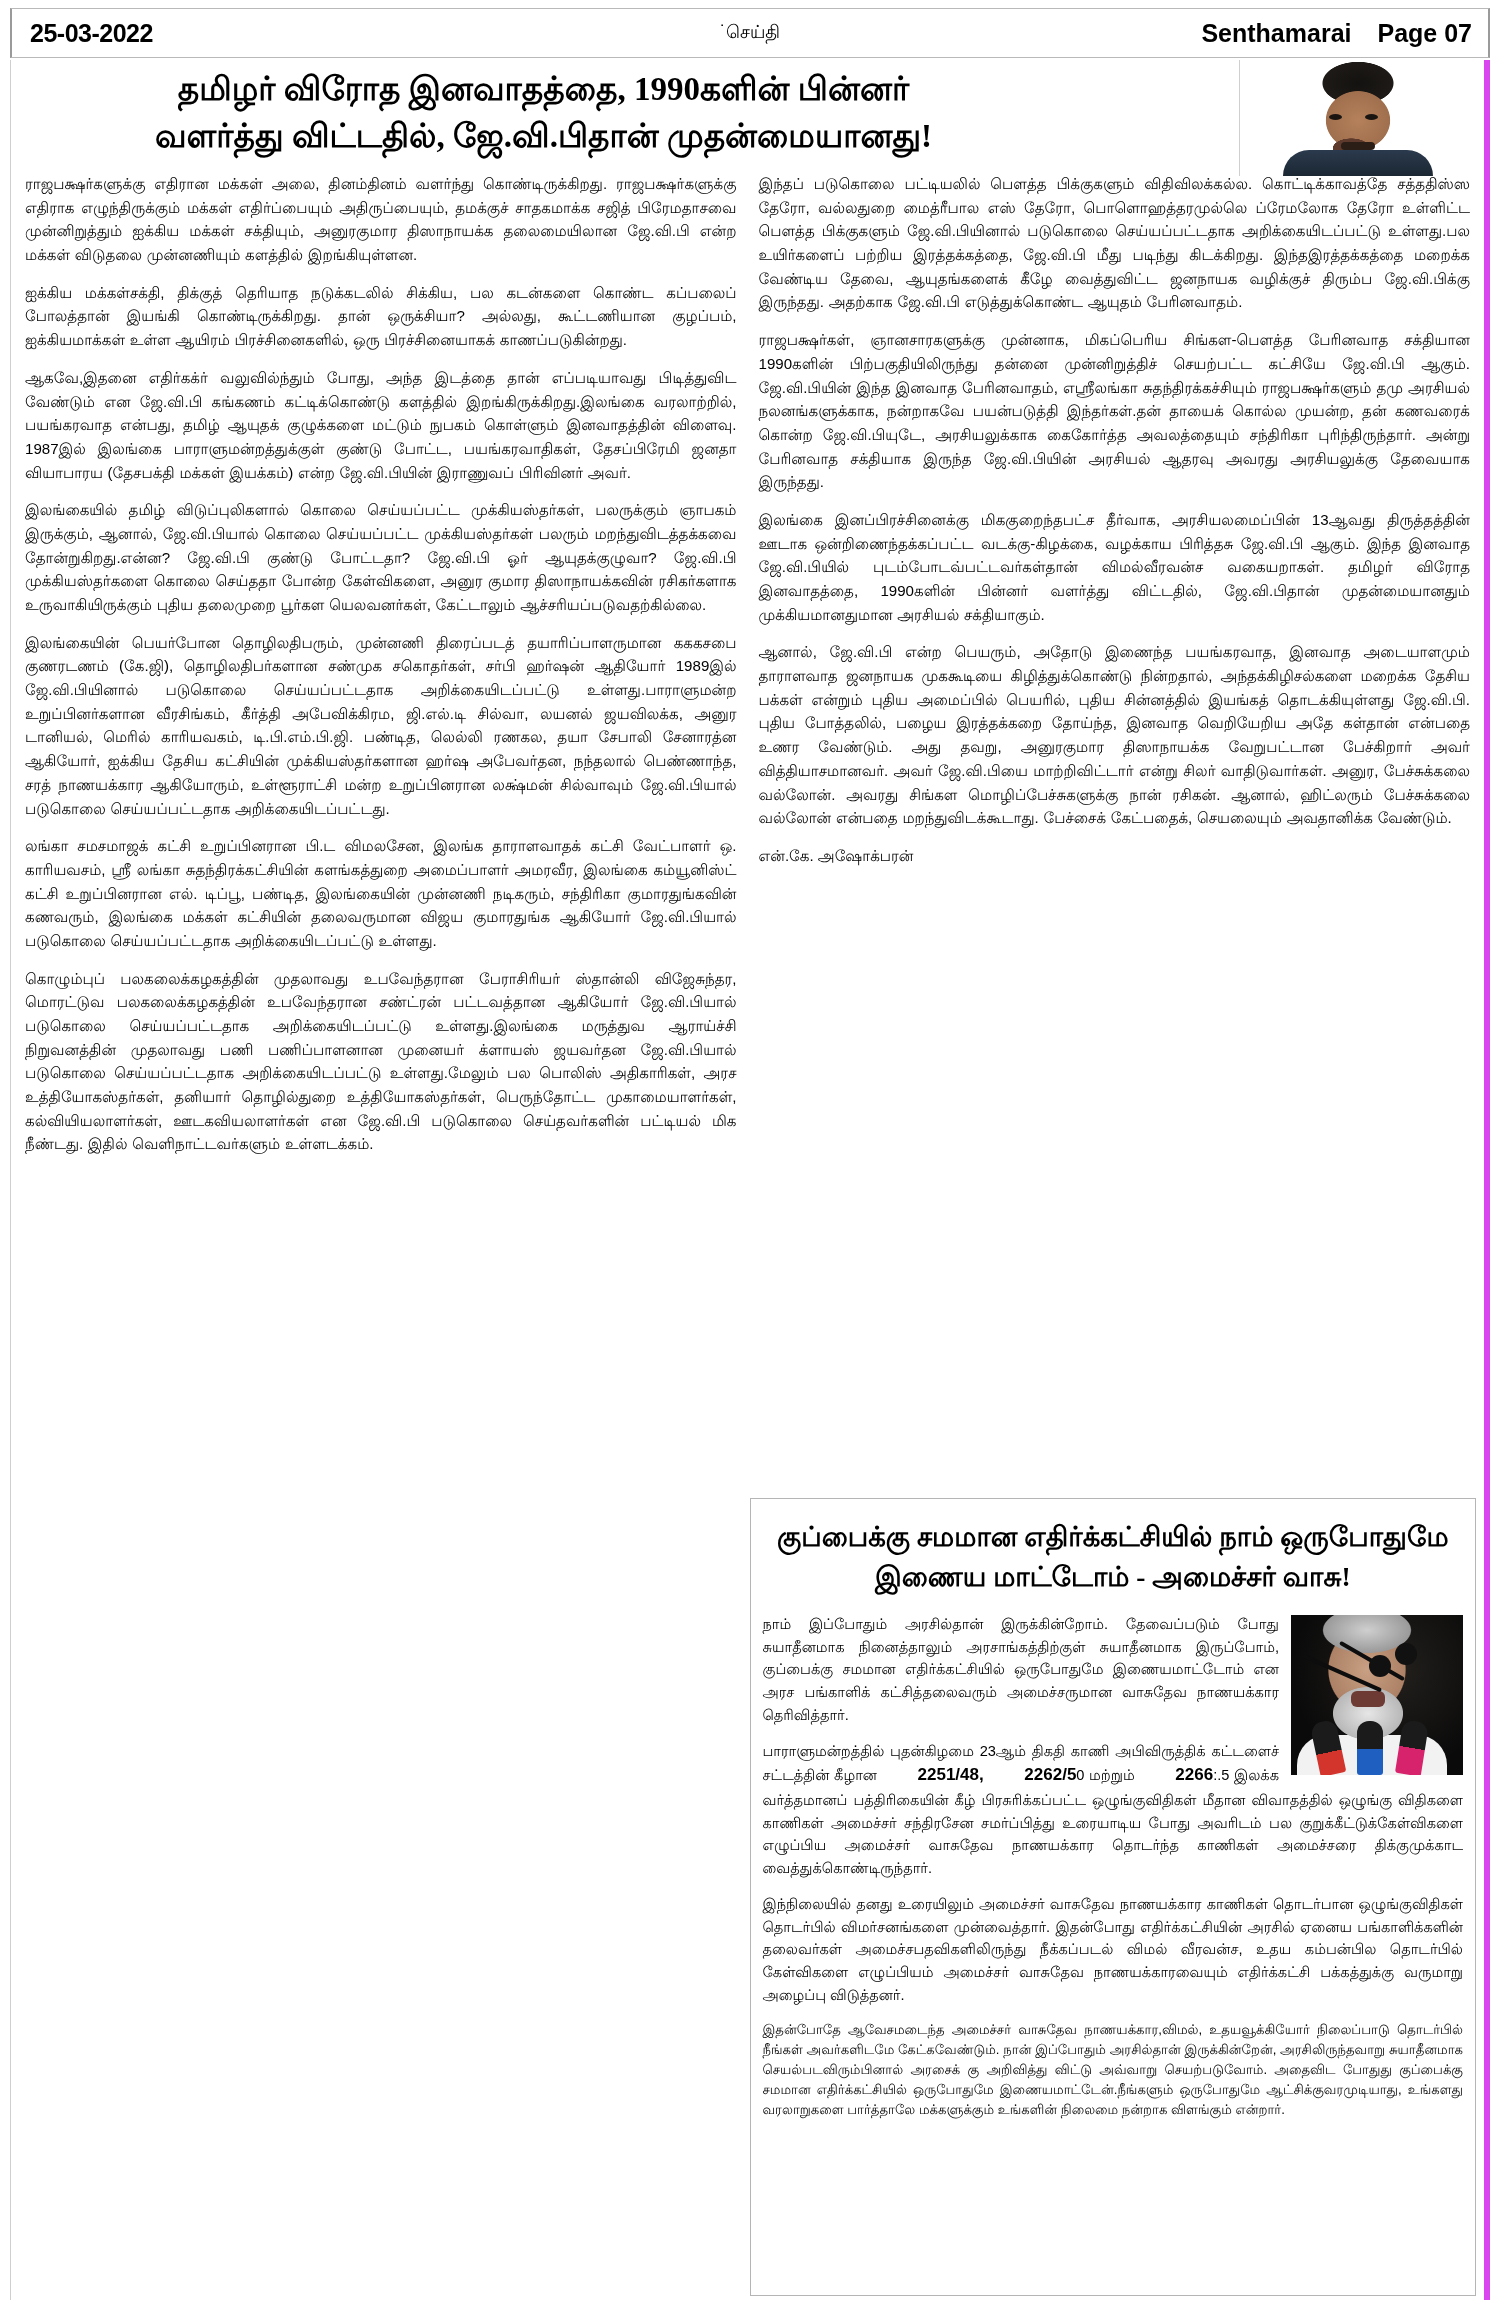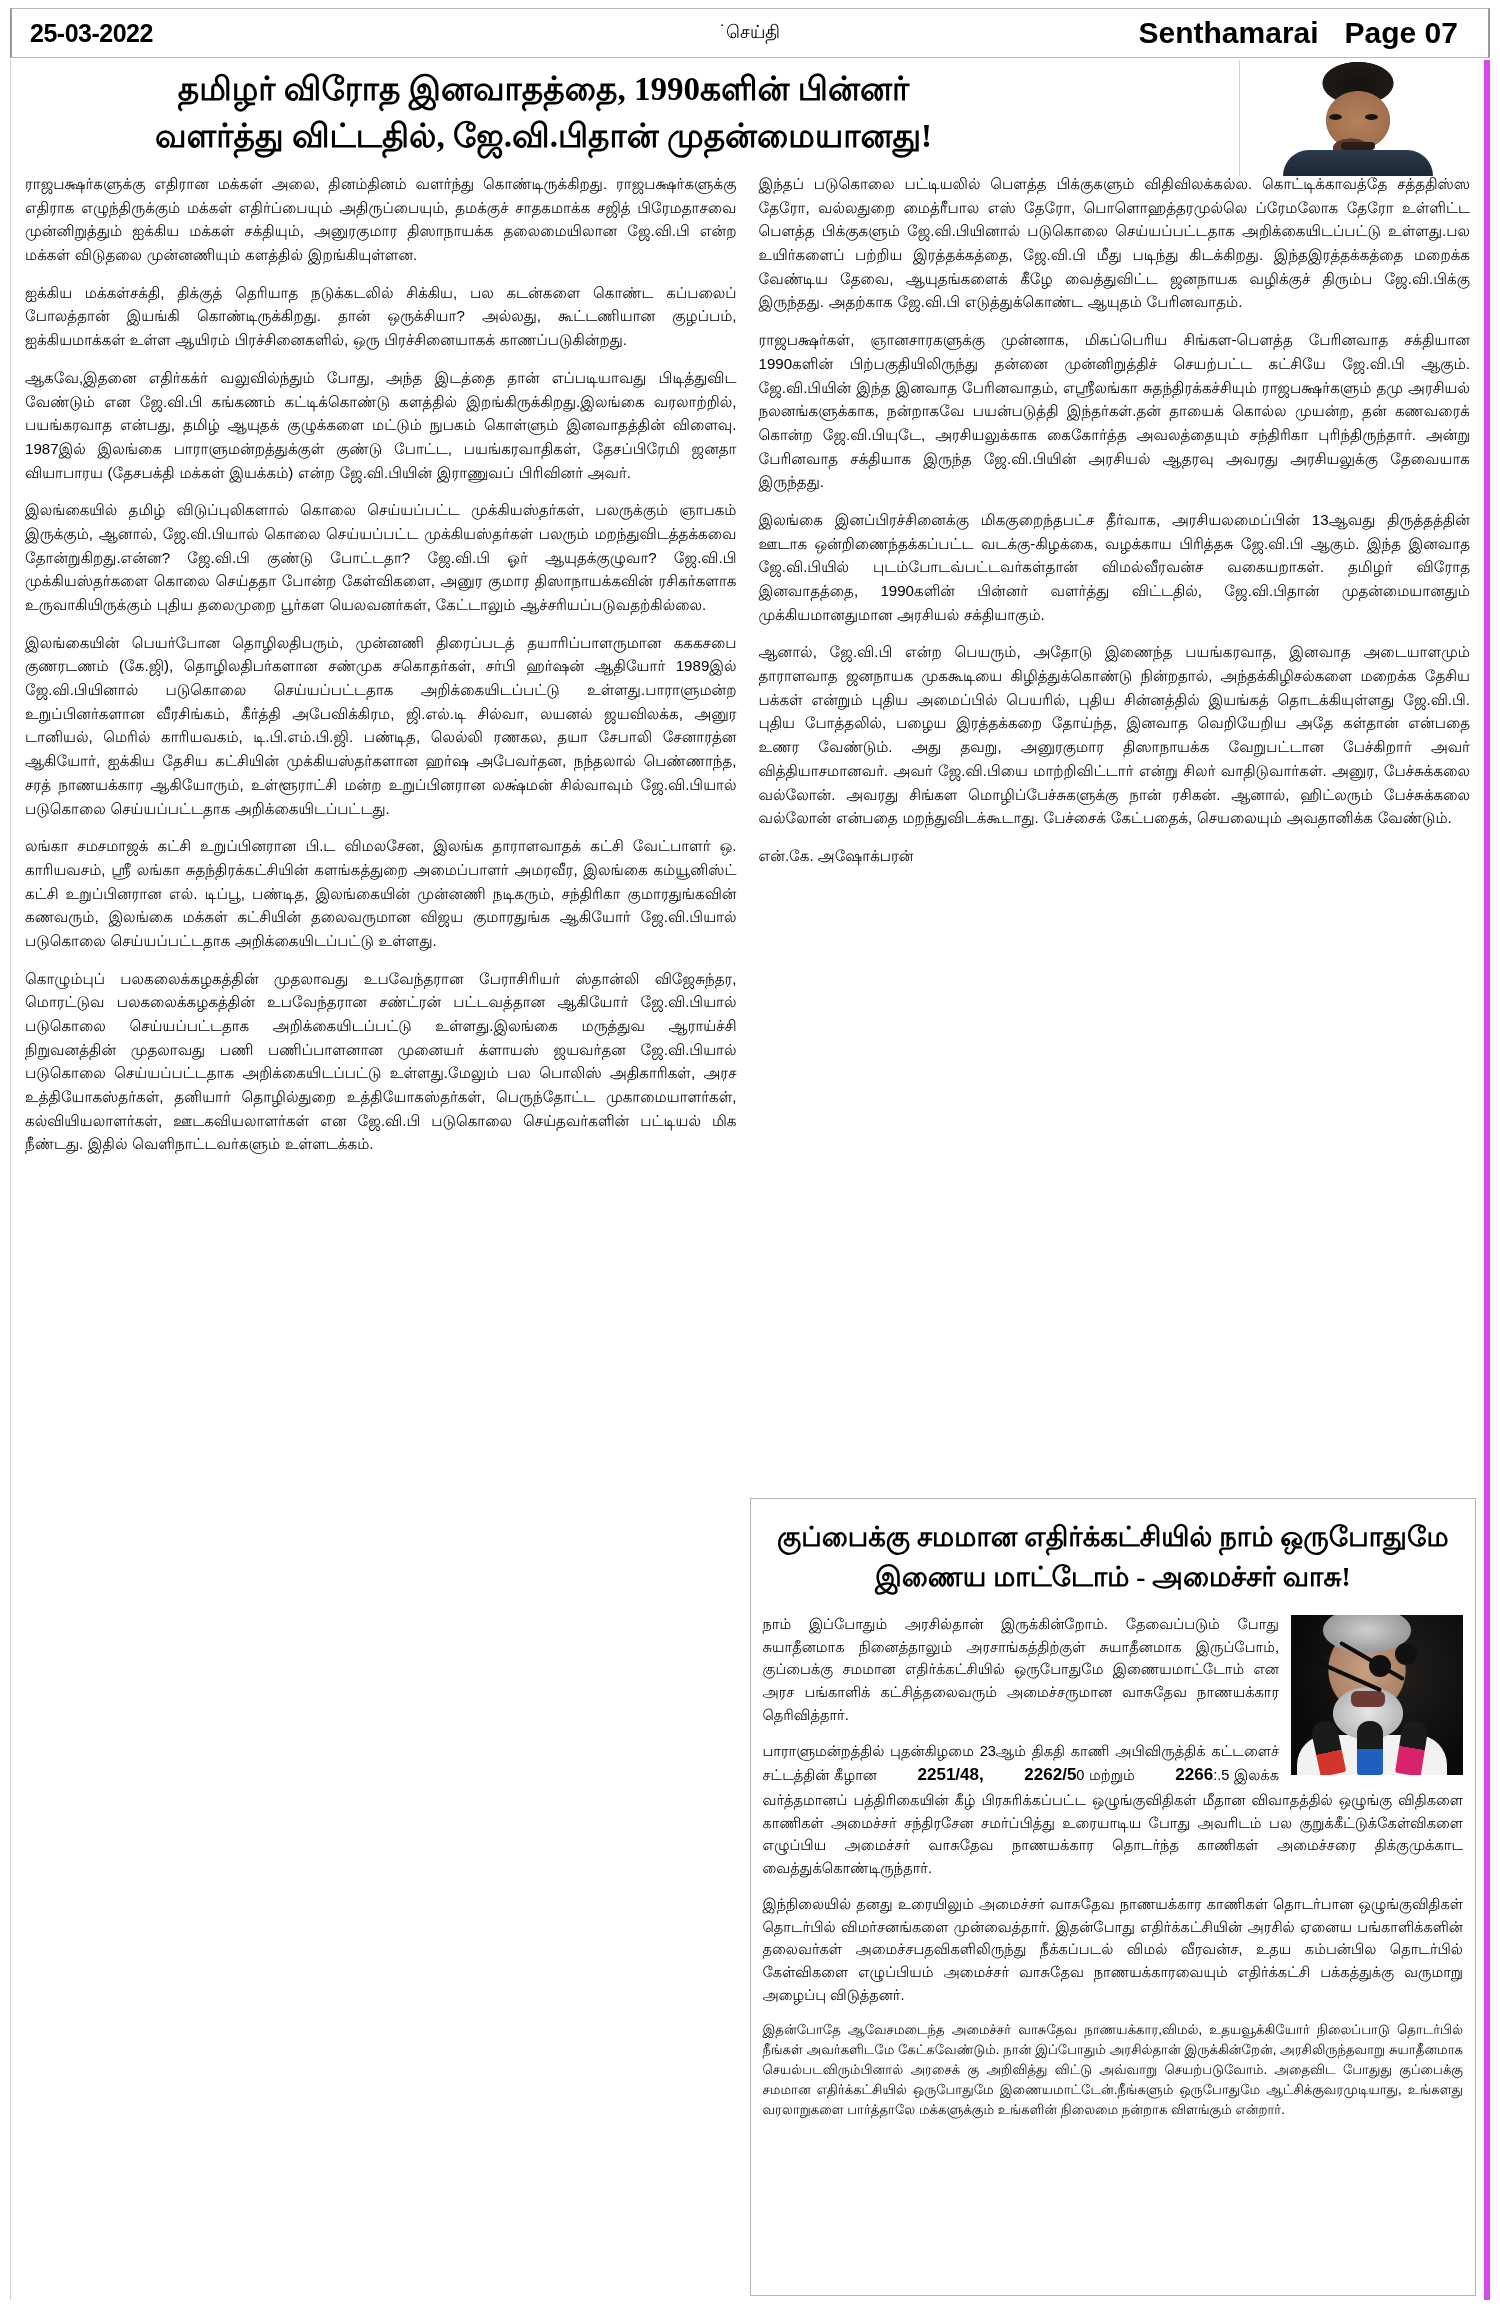--- a/index.html
+++ b/index.html
@@ -31,22 +31,22 @@
   }
   .masthead .date{
     position:absolute;left:18px;top:50%;transform:translateY(-50%);
     font-weight:bold;font-size:25px;letter-spacing:-0.5px;
   }
   .masthead .center{
     position:absolute;left:50%;top:50%;transform:translate(-50%,-50%);
     font-size:18px;font-weight:normal;text-align:center;
   }
   .masthead .right{
-    position:absolute;right:30px;top:50%;transform:translateY(-50%);
-    font-weight:bold;font-size:30px;white-space:nowrap;
+    position:absolute;right:16px;top:50%;transform:translateY(-50%);
+    font-weight:bold;font-size:25px;white-space:nowrap;
   }
   .masthead .right .pg{margin-left:26px;}
 
   
   .sheet{
     position:relative;
     margin:2px 10px 0 10px;
     height:2240px;
     border-left:1px solid #cfcfcf;
     border-right:6px solid #d946ef;

